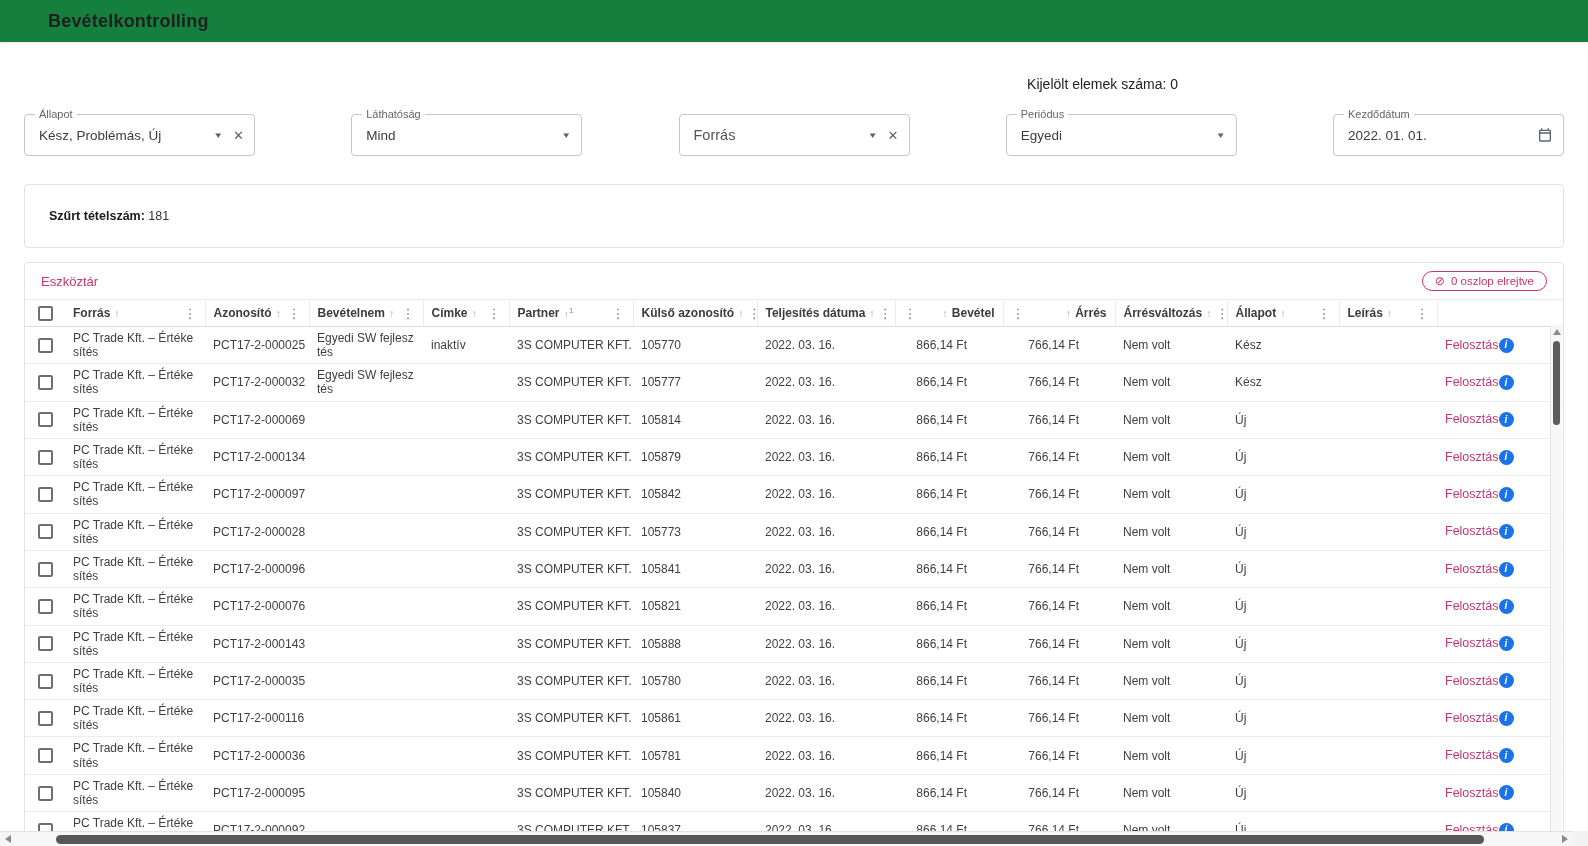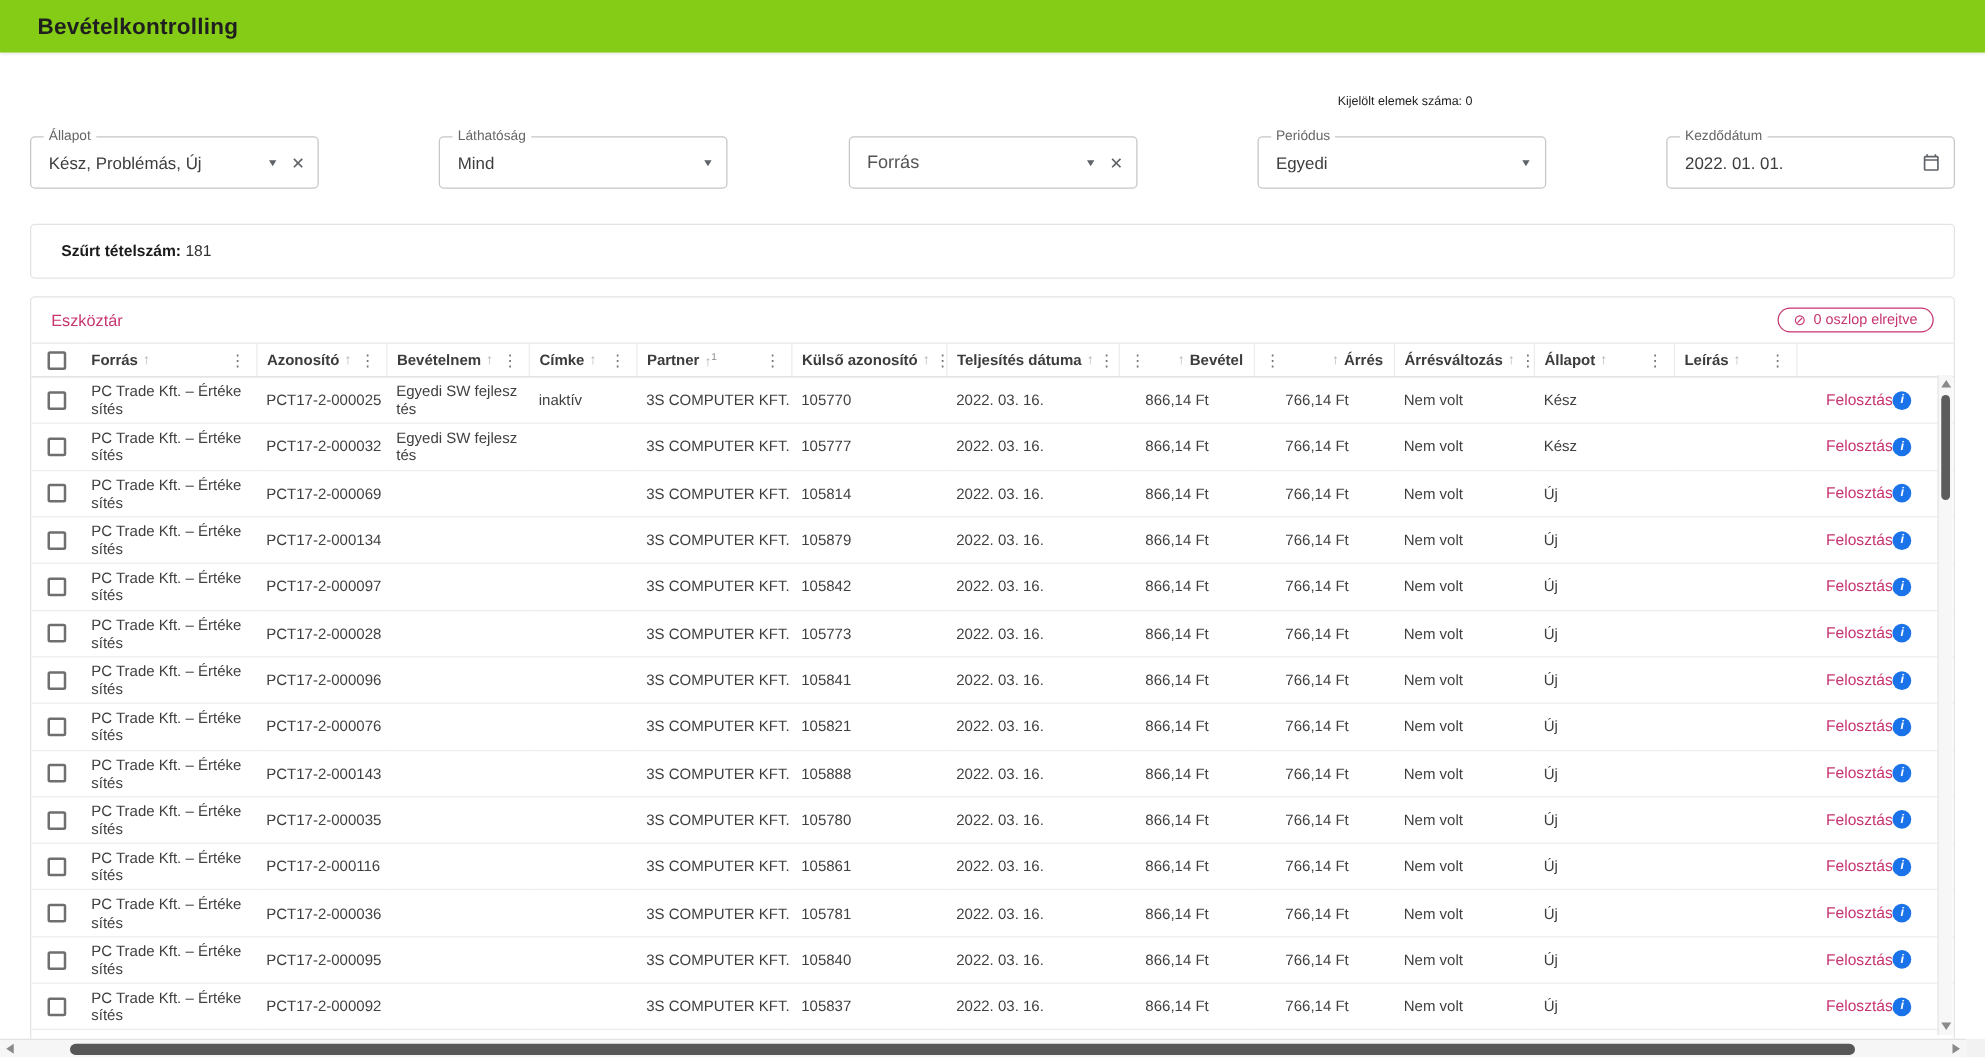--- a/index.html
+++ b/index.html
@@ -4,27 +4,27 @@
 <style>
   * { margin:0; padding:0; box-sizing:border-box; }
   html,body { width:1588px; height:846px; overflow:hidden; }
   body {
     font-family:"Liberation Sans", sans-serif;
     background:#ffffff; color:#333; position:relative;
   }
   :root { --accent:#c73571; --info:#1a73e8; --border:#e3e3e3; }
 
   
-  .topbar { height:42px; background:#84cc16; display:flex; align-items:center;
-    padding:0 30px; box-shadow:0 1px 3px rgba(0,0,0,.10); position:relative; z-index:5; }
+  .topbar { height:42px; background:#15803d; display:flex; align-items:center;
+    padding:0 48px; box-shadow:0 1px 3px rgba(0,0,0,.10); position:relative; z-index:5; }
   .topbar h1 { font-size:18px; font-weight:700; color:#1f1f1f; letter-spacing:.2px; }
 
   
   .selection-row { margin-top:34px; display:flex; justify-content:flex-end; padding-right:410px; }
-  .selection-row span { font-size:10px; color:#222; }
+  .selection-row span { font-size:14px; color:#222; }
 
   
   .filters { display:flex; justify-content:space-between; padding:0 24px; margin-top:22px; }
   .field { position:relative; width:231px; height:42px; border:1px solid #c6c6c6;
     border-radius:4px; background:#fff; display:flex; align-items:center; }
   .flabel { position:absolute; top:-7px; left:10px; background:#fff; padding:0 4px;
     font-size:11px; color:#666; line-height:13px; }
   .field.empty .flabel { position:static; background:transparent; font-size:14.5px;
     color:#555; padding:0 0 0 14px; }
   .fvalue { font-size:13.5px; color:#3d3d3d; padding-left:14px; white-space:nowrap;
@@ -32,21 +32,21 @@
   .ficons { position:absolute; right:10px; top:0; height:100%; display:flex;
     align-items:center; gap:10px; }
   .arrow-icon { font-size:10px; color:#5f6368; transform:scaleY(.8); cursor:pointer; }
   .clear-icon { font-size:13px; color:#5f6368; cursor:pointer; }
   .cal-icon { display:flex; cursor:pointer; }
 
   
   .summary { margin:28px 24px 0; border:1px solid var(--border); border-radius:4px;
     background:#fff; display:flex; padding:11px 24px; }
   .summary .colL { width:502px; }
-  .summary .line { font-size:12.5px; line-height:16px; margin:2px 0; color:#333; }
+  .summary .line { font-size:12.5px; line-height:16px; margin:12px 0; color:#333; }
   .summary .lbl { font-weight:700; color:#1b1b1b; }
 
   
   .table-card { margin:14px 24px 0; height:596px; border:1px solid var(--border);
     border-radius:4px; background:#fff; position:relative; overflow:hidden; }
   .card-toolbar { height:36px; display:flex; align-items:center; padding:0 16px 0 16px;
     justify-content:space-between; }
   .toolbar-label { color:var(--accent); font-size:13px; }
   .hidden-badge { display:flex; align-items:center; gap:6px; border:1px solid var(--accent);
     color:var(--accent); border-radius:14px; padding:3px 12px; font-size:11.5px; cursor:pointer; }
@@ -76,21 +76,21 @@
   .col-bevetelnem { width:114px; } .col-cimke { width:86px; } .col-partner { width:124px; }
   .col-kulso { width:124px; } .col-teljesites { width:138px; } .col-bevetel { width:108px; }
   .col-arres { width:112px; } .col-arresvaltozas { width:112px; } .col-allapot { width:112px; }
   .col-leiras { width:98px; }
 
   .checkbox-cell { text-align:center; }
   .checkbox { display:inline-block; width:15px; height:15px; border:2px solid #6f6f6f;
     border-radius:2px; background:#fff; cursor:pointer; vertical-align:middle; }
 
   .action-cell { text-align:right; white-space:nowrap; word-break:normal !important; padding-right:18px !important; }
-  .action-inner { display:flex; align-items:center; justify-content:center; }
+  .action-inner { display:flex; align-items:center; justify-content:flex-start; }
   .felosztas { color:var(--accent); font-size:12.5px; cursor:pointer; }
   .info-icon { width:15px; height:15px; border-radius:50%; background:var(--info);
     color:#fff; font-size:10px; font-weight:700; display:inline-flex; align-items:center;
     justify-content:center; cursor:pointer; font-style:italic; }
 
   
   .vscroll { position:absolute; top:62px; bottom:4px; right:1px; width:12px;
     background:#f7f7f7; border-left:1px solid #e6e6e6; }
   .varrow { position:absolute; left:2px; width:0; height:0;
     border-left:4px solid transparent; border-right:4px solid transparent; }

